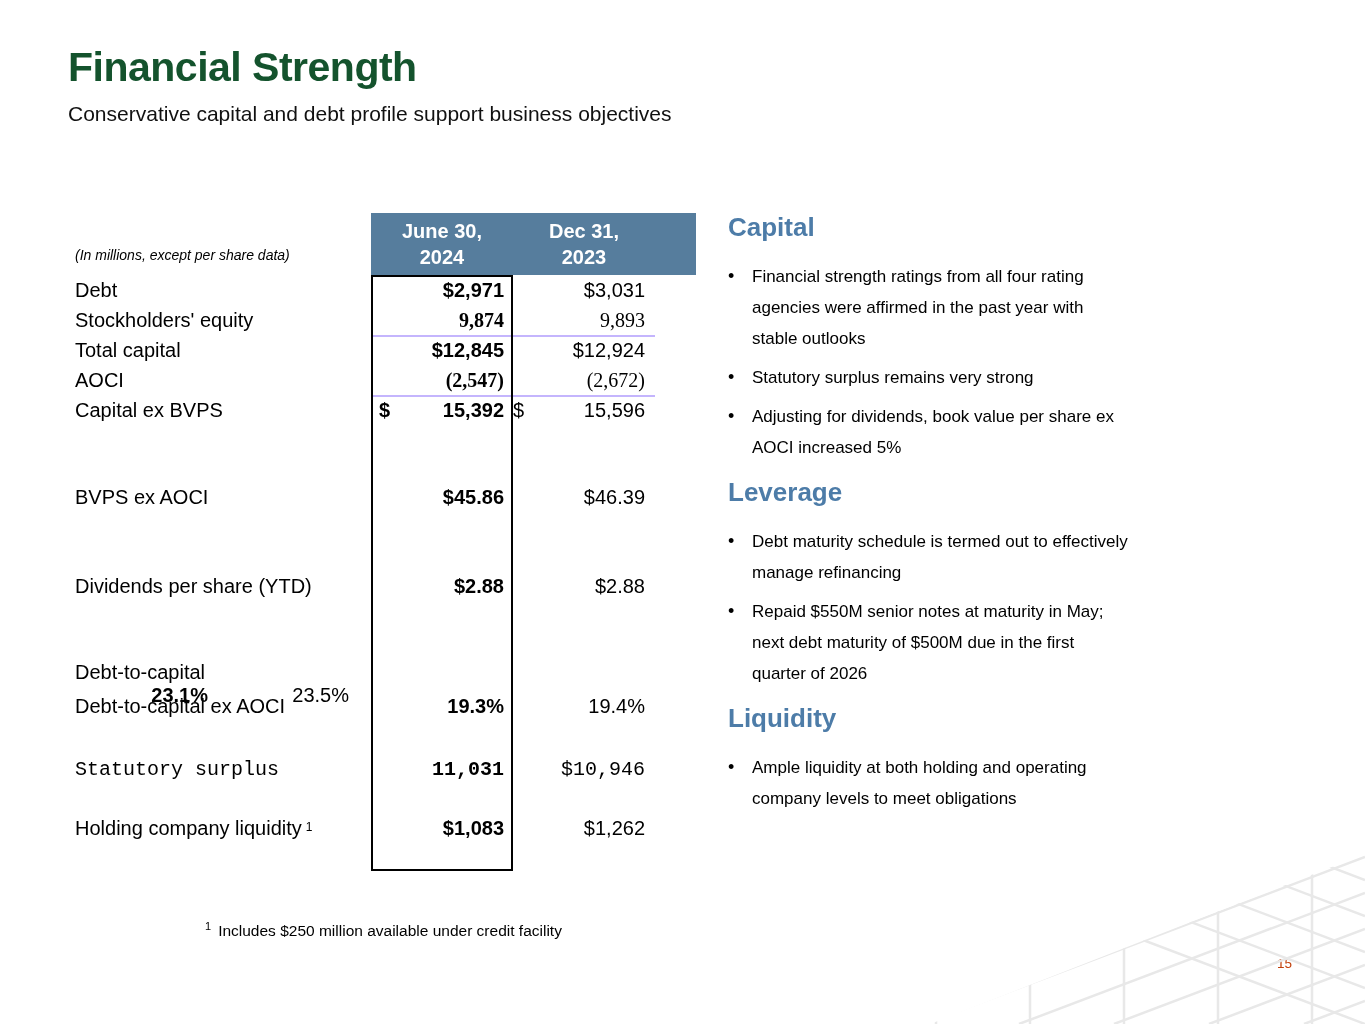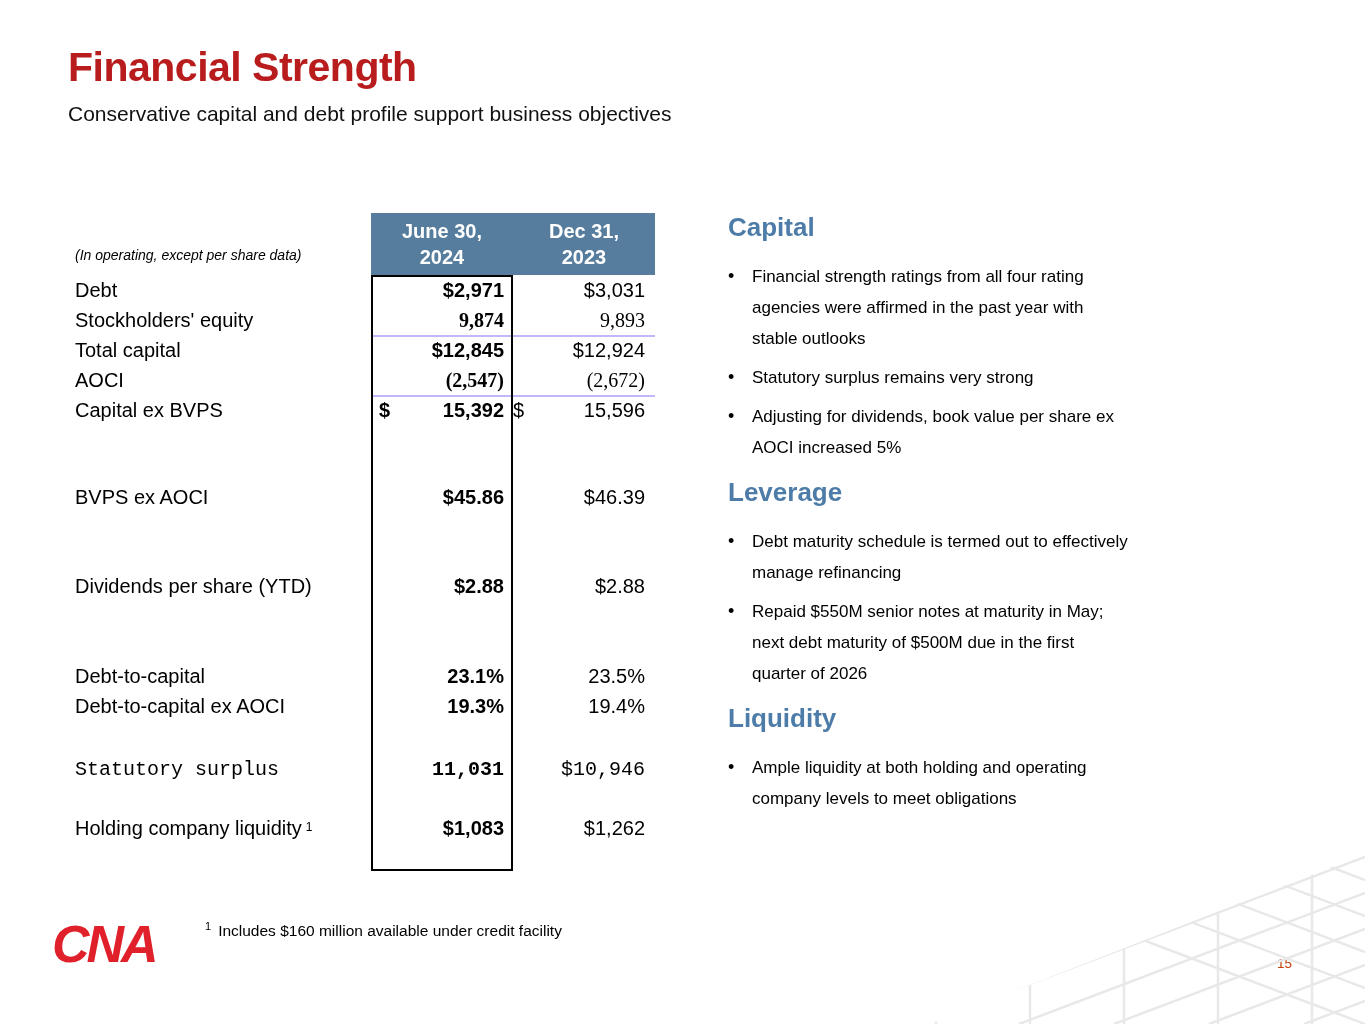--- a/index.html
+++ b/index.html
@@ -1,38 +1,38 @@
 <!DOCTYPE html>
 <html><head>
 <meta charset="utf-8">
 <style>
   html,body{margin:0;padding:0;background:#fff;}
   .slide{
     position:relative;width:1365px;height:1024px;background:#ffffff;overflow:hidden;
     font-family:"Liberation Sans",sans-serif;color:#000;
   }
   
-  .title{position:absolute;left:68px;top:44px;font-size:41px;font-weight:bold;color:#b91c1c;letter-spacing:-0.5px;}
+  .title{position:absolute;left:68px;top:44px;font-size:41px;font-weight:bold;color:#14532d;letter-spacing:-0.5px;}
   .subtitle{position:absolute;left:68px;top:102px;font-size:21px;color:#111;}
   
   .fin-table{position:absolute;left:75px;top:213px;width:580px;}
   .units-note{position:absolute;left:0;top:34px;font-size:14px;font-style:italic;color:#000;}
-  .thead{position:absolute;left:296px;top:0;width:284px;height:62px;background:#567d9d;display:flex;}
+  .thead{position:absolute;left:296px;top:0;width:325px;height:62px;background:#567d9d;display:flex;}
   .hcell{width:142px;display:flex;align-items:center;justify-content:center;text-align:center;
          color:#fff;font-weight:bold;font-size:20px;line-height:1.3;white-space:pre-line;}
   .tbody{padding-top:62px;}
   .trow{display:flex;height:30px;}
   .rlabel{width:296px;display:flex;align-items:center;font-size:20px;}
   .rlabel sup{font-size:12px;margin-left:4px;position:relative;top:-1px;}
   .vals{display:flex;height:30px;}
   .rule .vals{border-bottom:2px solid #c4b5fd;font-family:Liberation Serif, serif;}
   .cell{width:142px;display:flex;align-items:center;justify-content:space-between;box-sizing:border-box;font-size:20px;}
   .c1{font-weight:bold;padding-left:8px;padding-right:9px;}
   .c2{padding-right:10px;}
-  .r5{margin-top:57px;}.r6{margin-top:59px;}.r7{margin-top:60px;}.r9{margin-top:33px;font-family:Liberation Mono, monospace;}.r10{margin-top:29px;}
+  .r5{margin-top:57px;}.r6{margin-top:59px;}.r7{margin-top:60px;flex-direction:column;}.r9{margin-top:33px;font-family:Liberation Mono, monospace;}.r10{margin-top:29px;}
   .colbox{position:absolute;left:296px;top:62px;width:142px;height:596px;border:2px solid #000;box-sizing:border-box;pointer-events:none;}
   
   .rcol{position:absolute;left:728px;top:212px;width:600px;}
   .rcol h2{font-size:26px;font-weight:bold;color:#4d7ca8;margin:14px 0 18px 0;}
   .rcol h2:first-child{margin-top:0;}
   .bullet{display:flex;margin-bottom:8px;}
   .mark{width:24px;font-size:18px;line-height:31px;flex-shrink:0;}
   .btext{font-size:17px;line-height:31px;white-space:pre-line;}
   
   .logo{position:absolute;left:52px;top:914px;font-size:52px;font-weight:bold;font-style:italic;
@@ -44,21 +44,21 @@
 </style>
 </head>
 <body>
 
 <div class="slide">
 
   <div class="title">Financial Strength</div>
   <div class="subtitle">Conservative capital and debt profile support business objectives</div>
 
   <div class="fin-table">
-    <div class="units-note">(In operating, except per share data)</div>
+    <div class="units-note">(In millions, except per share data)</div>
     <div class="thead">
       <div class="hcell">June 30,
 2024</div>
       <div class="hcell">Dec 31,
 2023</div>
     </div>
 
     <div class="tbody">
 
       <div class="trow r0">
@@ -284,23 +284,22 @@
     </div>
 
     <h2>Liquidity</h2>
     <div class="bullet">
       <span class="mark">•</span>
       <span class="btext">Ample liquidity at both holding and operating
 company levels to meet obligations</span>
     </div>
   </section>
 
-  <div class="logo">CNA</div>
   <div class="footnote">
-    <sup>1</sup><span>Includes $160 million available under credit facility</span>
+    <sup>1</sup><span>Includes $250 million available under credit facility</span>
   </div>
   <div class="pagenum">15</div>
 
   <svg class="pattern" width="465" height="194" viewBox="0 0 465 194">
     <defs>
       <clipPath id="cornerClip">
           <path d="M20 198 L470 22 L470 198 Z"></path>
         </clipPath>
     </defs>
     <g clip-path="url(#cornerClip)" stroke="#e8e8e8" stroke-width="2.5" fill="none">

